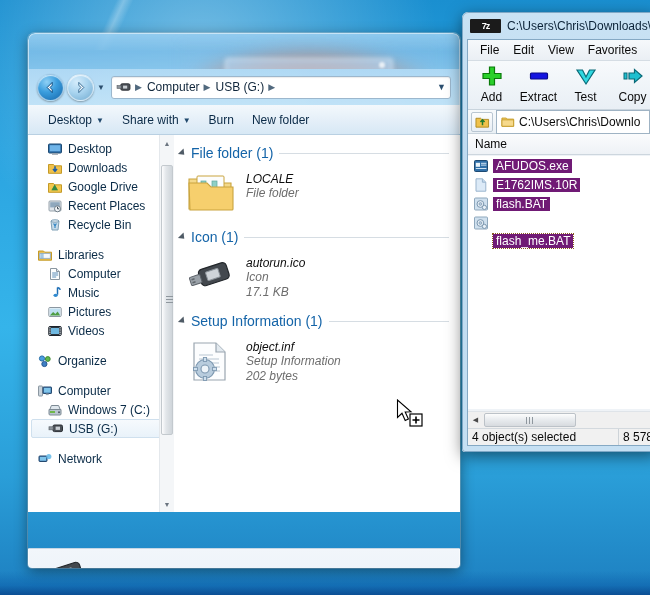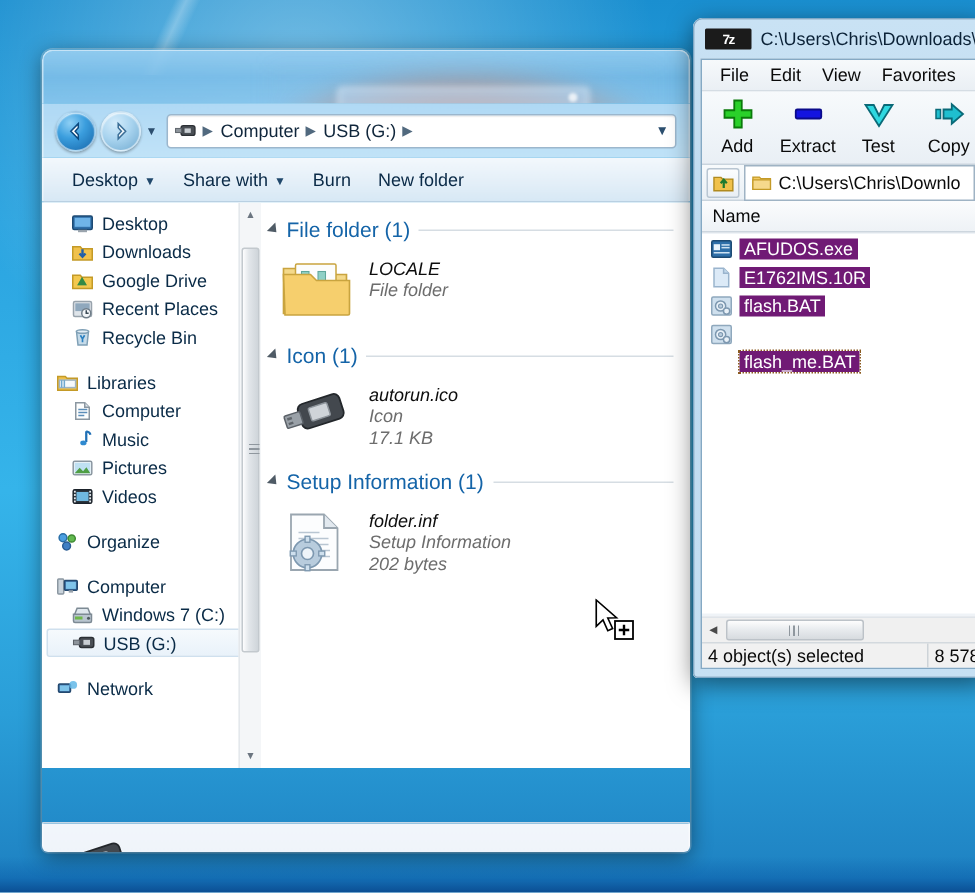--- a/index.html
+++ b/index.html
@@ -498,21 +498,21 @@
           </g>
           <circle cx="19" cy="32" r="4" fill="#eef4f9" stroke="#7d98b0" stroke-width="1.1"></circle>
           <g fill="#cfe0ee" stroke="#7d98b0" stroke-width=".9">
             <rect x="17.4" y="20.5" width="3.2" height="4"></rect>
             <rect x="17.4" y="39.5" width="3.2" height="4"></rect>
             <rect x="7.5" y="30.4" width="4" height="3.2"></rect>
             <rect x="26.5" y="30.4" width="4" height="3.2"></rect>
           </g>
         </svg>
         <div class="meta">
-          <div class="fname">folder.inf</div>
+          <div class="fname">object.inf</div>
           <div class="fsub">Setup Information</div>
           <div class="fsub">202 bytes</div>
         </div>
       </div>
     </div>
   </div>
 
   <div id="exp-status">
     <svg width="46" height="46" viewBox="0 0 48 48">
       <g transform="rotate(-18 24 24)">

